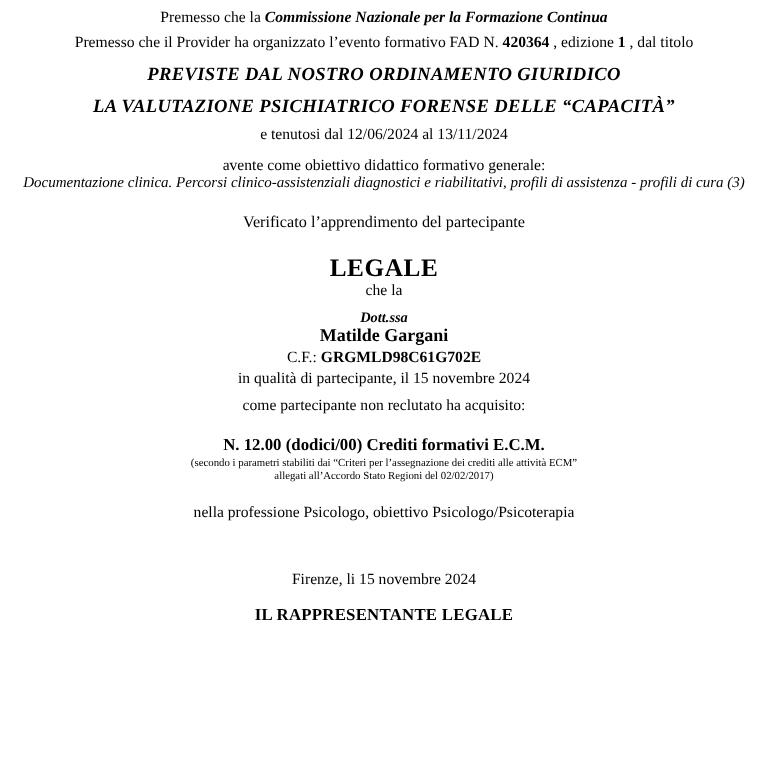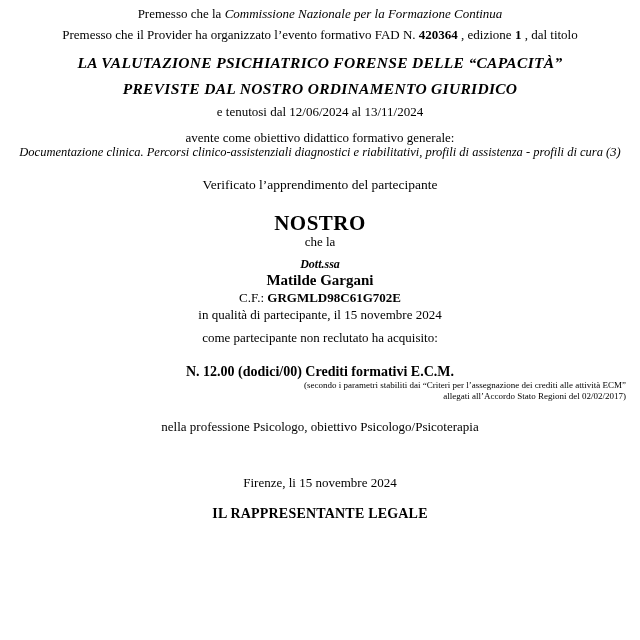--- a/index.html
+++ b/index.html
@@ -15,21 +15,21 @@
     height: 640px;
     box-sizing: border-box;
     padding: 6px 14px 0 14px;
     font-family: "Liberation Serif", "DejaVu Serif", serif;
     color: #000000;
     font-size: 13px;
     line-height: 15px;
     text-align: center;
   }
   .b { font-weight: bold; }
-  .bi { font-weight: normal; font-style: italic; }
+  .bi { font-weight: bold; font-style: italic; }
 
   .provider-name { font-size: 13.5px; line-height: 16px; }
   .event-line { margin-top: 6px; }
   .event-title {
     margin-top: 8px;
     font-size: 15.5px;
     line-height: 26px;
     font-weight: bold;
     font-style: italic;
     letter-spacing: 0.3px;
@@ -46,21 +46,21 @@
   .attesta { margin-top: 20px; font-size: 21px; line-height: 22px; font-weight: bold; letter-spacing: 0.5px; }
   .che-la { line-height: 16px; }
 
   .honorific { margin-top: 7px; font-size: 12px; font-weight: bold; font-style: italic; line-height: 14px; }
   .participant-name { font-size: 15px; font-weight: bold; line-height: 18px; }
   .cf-line { line-height: 17px; }
   .participation-line { line-height: 17px; }
   .acquired-line { margin-top: 7px; }
 
   .credits-line { margin-top: 19px; font-size: 14px; font-weight: bold; line-height: 16px; }
-  .credits-note { font-size: 9px; line-height: 10.5px; text-align: right; }
+  .credits-note { font-size: 9px; line-height: 10.5px; }
 
   .profession-line { margin-top: 18px; }
 
   .place-date-line { margin-top: 41px; text-align: center; }
 
   .signature-label { margin-top: 16px; font-size: 14px; font-weight: bold; letter-spacing: 0.2px; }
 </style>
 </head>
 <body>
 
@@ -71,35 +71,35 @@
   </div>
 
 
 
 
   <div class="event-line">
     <span>Premesso che il Provider ha organizzato l’evento formativo FAD N. </span><span class="b">420364</span><span> , edizione </span><span class="b">1</span><span> , dal titolo</span>
   </div>
 
   <div class="event-title">
+    <div>PREVISTE DAL NOSTRO ORDINAMENTO GIURIDICO</div>
     <div>LA VALUTAZIONE PSICHIATRICO FORENSE DELLE “CAPACITÀ”</div>
-    <div>PREVISTE DAL NOSTRO ORDINAMENTO GIURIDICO</div>
   </div>
 
   <div class="dates-line">e tenutosi dal 12/06/2024 al 13/11/2024</div>
 
   <div class="objective-block">
     <div>avente come obiettivo didattico formativo generale:</div>
     <div class="objective-text">Documentazione clinica. Percorsi clinico-assistenziali diagnostici e riabilitativi, profili di assistenza - profili di cura (3)</div>
   </div>
 
 
   <div class="verified-line">Verificato l’apprendimento del partecipante</div>
 
-  <div class="attesta">NOSTRO</div>
+  <div class="attesta">LEGALE</div>
   <div class="che-la">che la</div>
 
   <div class="honorific">Dott.ssa</div>
   <div class="participant-name">Matilde Gargani</div>
 
   <div class="cf-line">
     <span>C.F.: </span><span class="b">GRGMLD98C61G702E</span>
   </div>
 
   <div class="participation-line">in qualità di partecipante, il 15 novembre 2024</div>

